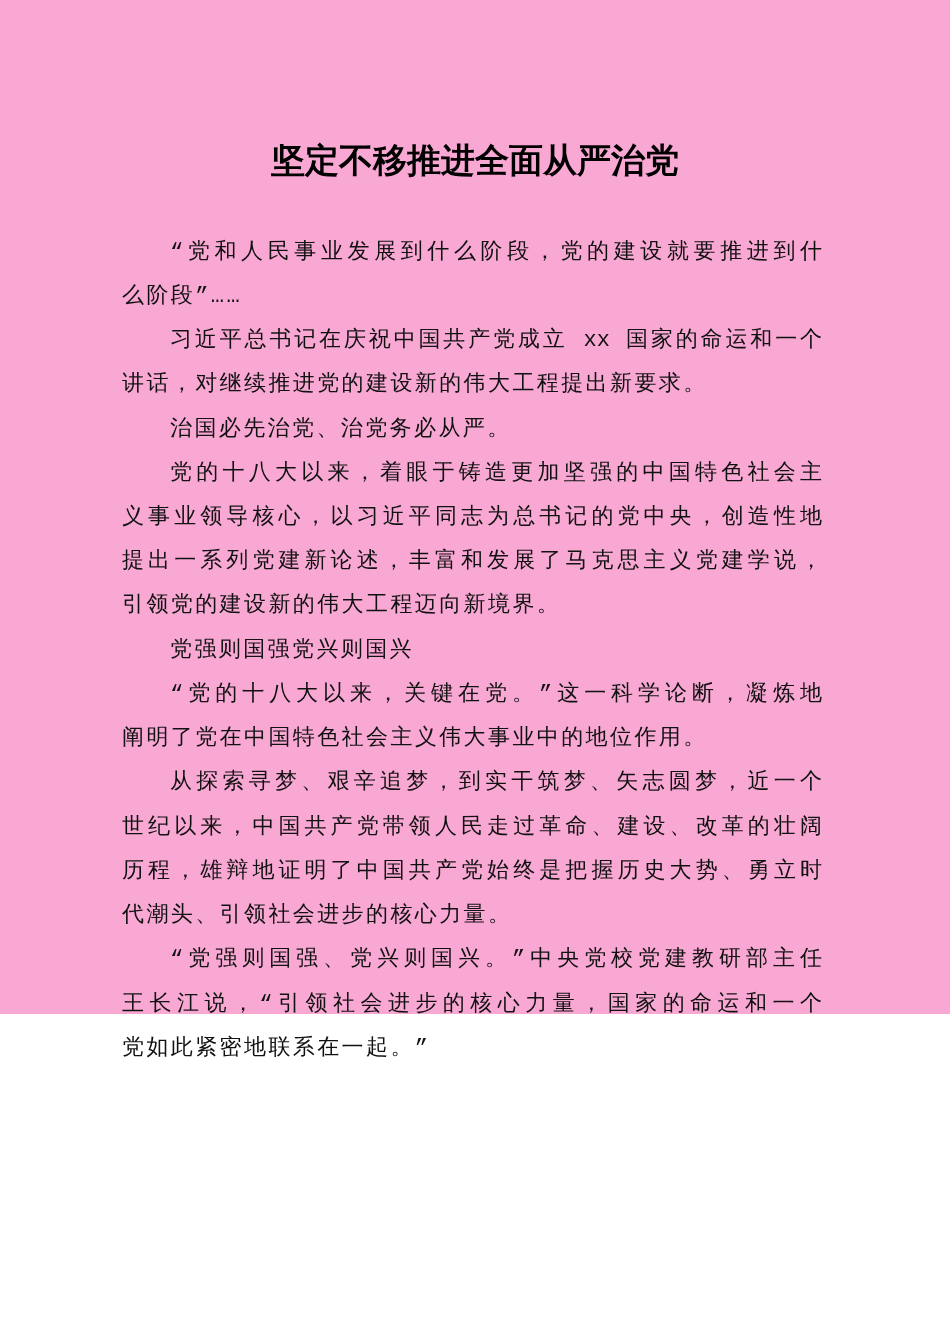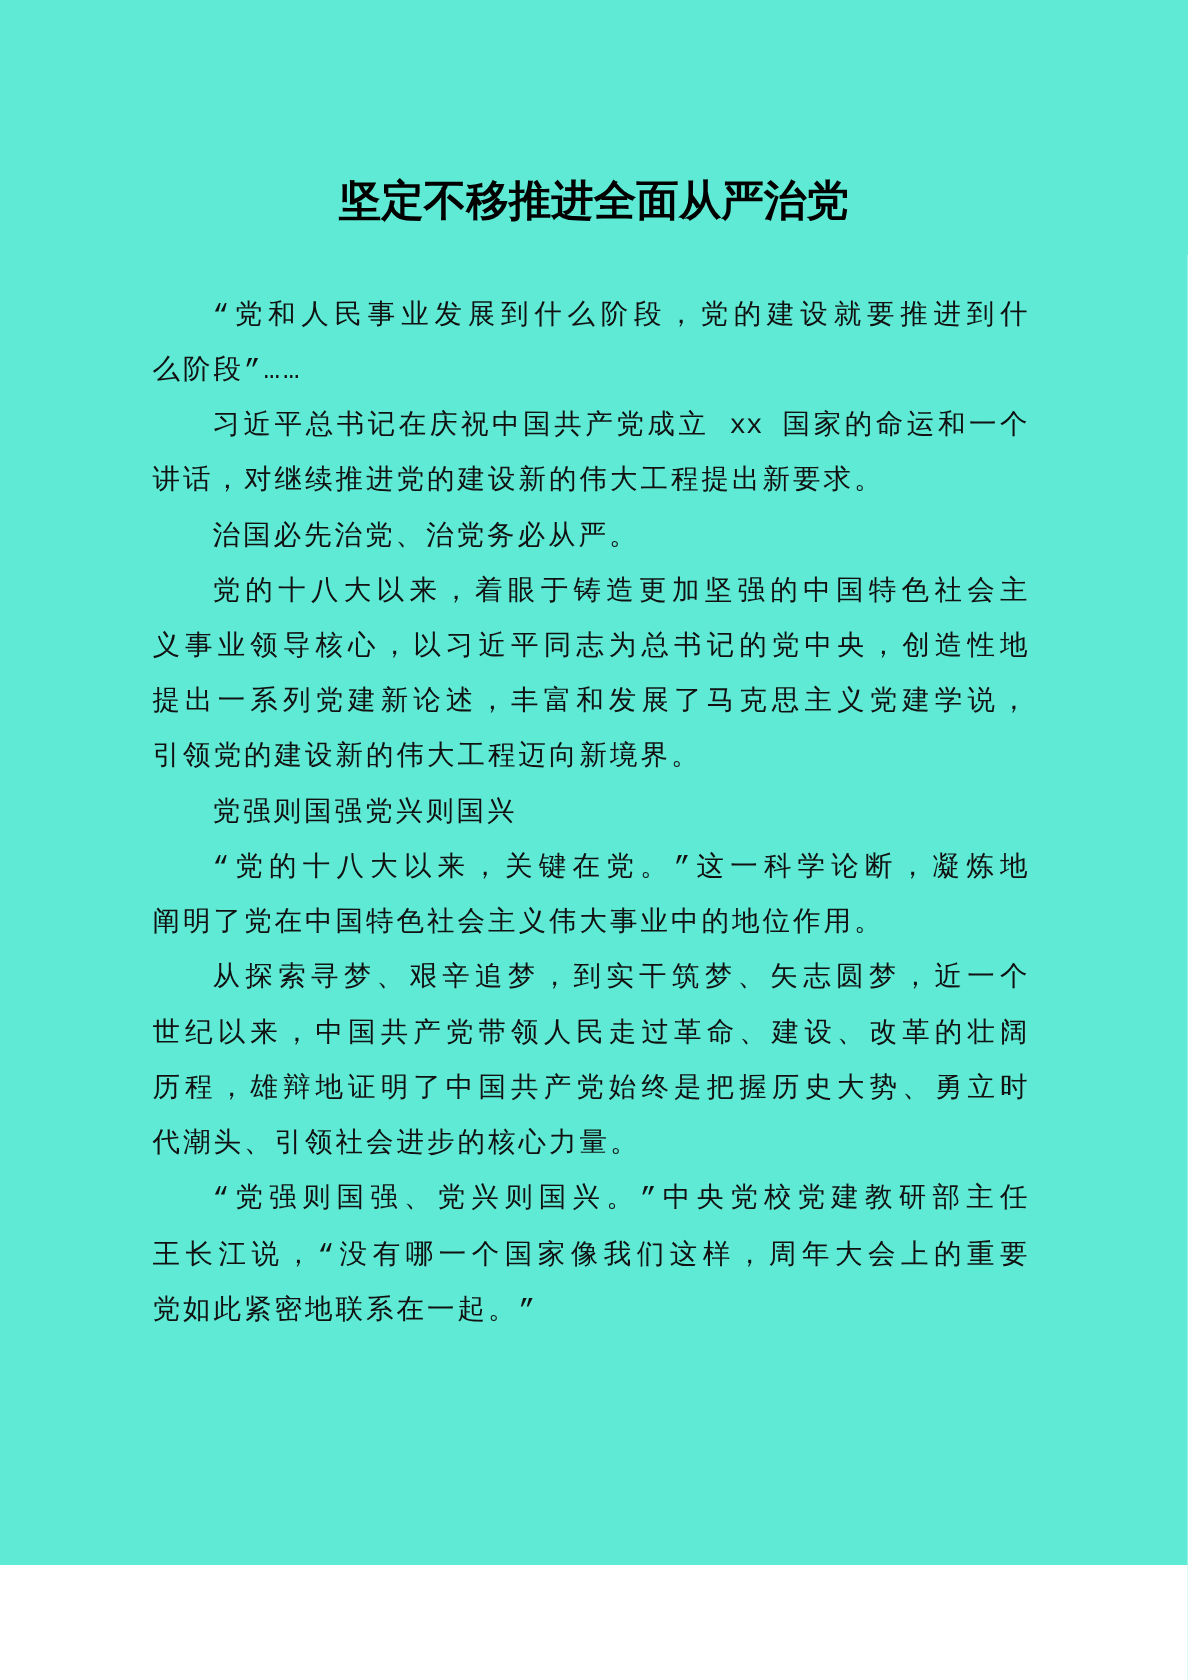--- a/index.html
+++ b/index.html
@@ -1,17 +1,17 @@
 <!DOCTYPE html>
 <html><head>
   <meta charset="utf-8">
   <style>
     html, body { margin: 0; padding: 0; background: #ffffff; }
     body { width: 950px; height: 1344px; position: relative; overflow: hidden; }
-    .page { position: absolute; left: 0; top: 0; width: 950px; height: 1252px; background: #5eead4; }
+    .page { position: absolute; left: 0; top: 0; width: 950px; height: 1014px; background: #f9a8d4; }
     .title {
       position: absolute; left: 0; top: 138px; width: 950px; text-align: center;
       font-family: "DejaVu Serif", "Liberation Serif", serif;
       font-weight: bold; font-size: 34px; color: #000; letter-spacing: 0px;
     }
     .line {
       position: absolute; left: 122px; width: 700px;
       font-family: Liberation Mono, monospace;
       font-size: 22px; color: #111; white-space: nowrap;
       text-align: justify; text-align-last: justify;
@@ -36,15 +36,15 @@
   <div class="line" style="top:547px">提出一系列党建新论述，丰富和发展了马克思主义党建学说，</div>
   <div class="line last" style="top:591px">引领党的建设新的伟大工程迈向新境界。</div>
   <div class="line indent last" style="top:636px">党强则国强党兴则国兴</div>
   <div class="line indent" style="top:680px">“党的十八大以来，关键在党。”这一科学论断，凝炼地</div>
   <div class="line last" style="top:724px">阐明了党在中国特色社会主义伟大事业中的地位作用。</div>
   <div class="line indent" style="top:768px">从探索寻梦、艰辛追梦，到实干筑梦、矢志圆梦，近一个</div>
   <div class="line" style="top:813px">世纪以来，中国共产党带领人民走过革命、建设、改革的壮阔</div>
   <div class="line" style="top:857px">历程，雄辩地证明了中国共产党始终是把握历史大势、勇立时</div>
   <div class="line last" style="top:901px">代潮头、引领社会进步的核心力量。</div>
   <div class="line indent" style="top:945px">“党强则国强、党兴则国兴。”中央党校党建教研部主任</div>
-  <div class="line" style="top:990px">王长江说，“没有哪一个国家像我们这样，周年大会上的重要</div>
+  <div class="line" style="top:990px">王长江说，“引领社会进步的核心力量，国家的命运和一个</div>
   <div class="line last" style="top:1034px">党如此紧密地联系在一起。”</div>
 </div>
 
 </body></html>

